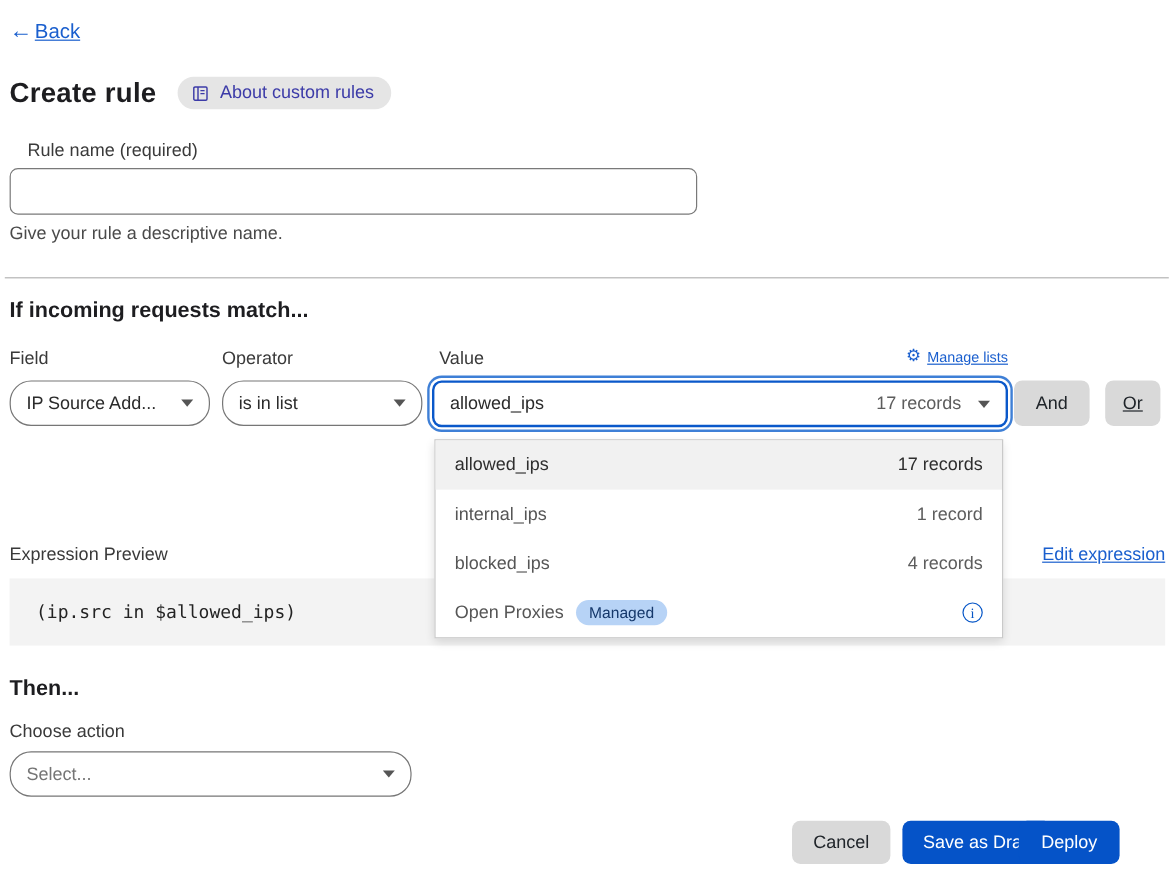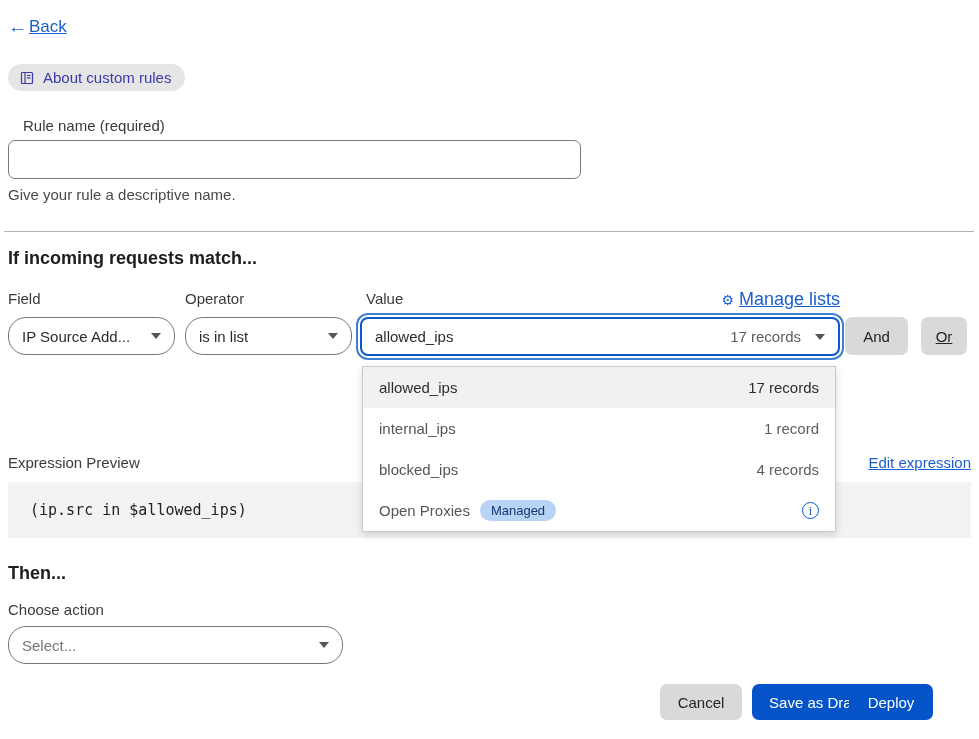--- a/index.html
+++ b/index.html
@@ -57,21 +57,21 @@
 
   
   .match-heading { left: 8px; top: 248px; font-size: 18px; font-weight: bold; color: #1d1d20; }
   .label-field    { left: 8px;   top: 290px; }
   .label-operator { left: 185px; top: 290px; }
   .label-value    { left: 366px; top: 290px; }
 
   .manage-lists {
     top: 289px; right: 139px;
     display: flex; align-items: flex-end; gap: 5px;
-    font-size: 18px; color: #1a5fce; cursor: pointer;
+    font-size: 12px; color: #1a5fce; cursor: pointer;
   }
   .gear-icon::before { content: "\2699"; font-family: "DejaVu Sans", sans-serif; font-size: 14px; color: #1a5fce; }
   .manage-lists-text { text-decoration: underline; }
 
   .select-box {
     height: 38px;
     border: 1px solid #767676;
     border-radius: 18px;
     background: #fff;
     display: flex; align-items: center; justify-content: space-between;
@@ -192,20 +192,21 @@
 </style>
 </head>
 <body>
 
 <a class="abs back-link">
   <span class="back-arrow"></span>
   <span class="back-text">Back</span>
 </a>
 
 <div class="abs title-row">
+  <h1 class="page-title">Create rule</h1>
   <a class="about-pill">
     <span class="book-icon">
       <svg width="16" height="16" viewBox="0 0 16 16" fill="none" stroke="#3c3ba8" stroke-width="1.2">
         <rect x="2.5" y="2.5" width="11" height="11" rx="1"></rect>
         <line x1="6" y1="2.5" x2="6" y2="13.5"></line>
         <line x1="8" y1="5.5" x2="11.5" y2="5.5"></line>
         <line x1="8" y1="8" x2="11.5" y2="8"></line>
       </svg>
     </span>
     <span>About custom rules</span>

